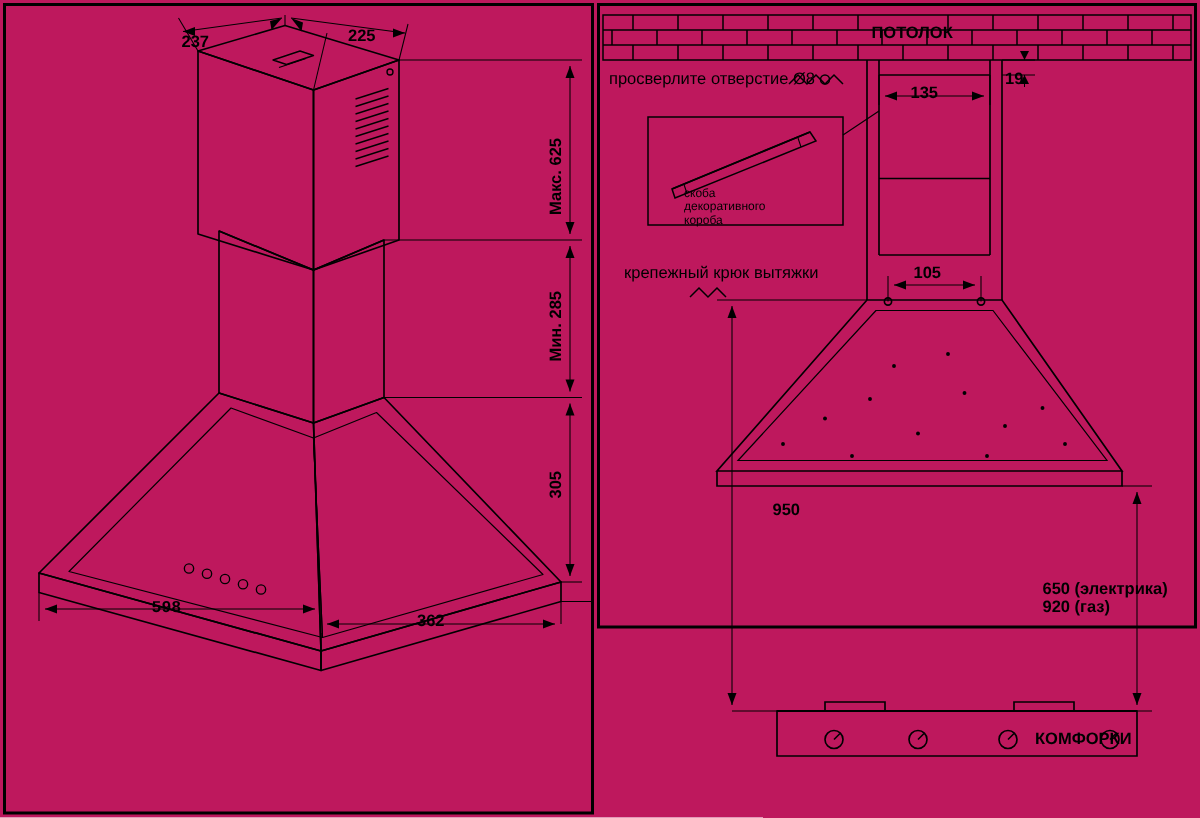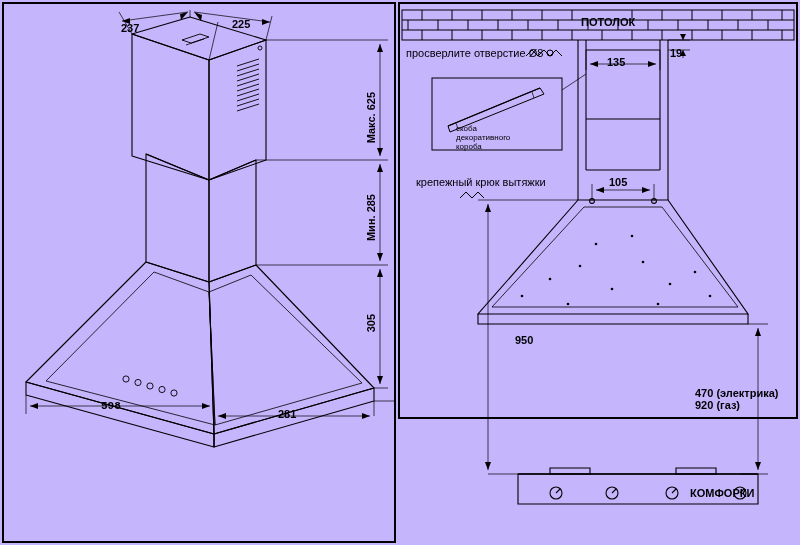--- a/index.html
+++ b/index.html
@@ -1,17 +1,17 @@
 <!DOCTYPE html>
 <html><head>
 <meta charset="utf-8">
 <style>
   html,body{margin:0;padding:0;background:#ffffff;}
   body{width:800px;height:545px;font-family:"Liberation Sans",sans-serif;color:#000;}
-  #root{position:relative;width:800px;height:545px;overflow:hidden;background:#c4b5fd;}
+  #root{position:relative;width:800px;height:545px;overflow:hidden;background:#be185d;}
   .panel{position:absolute;border:2px solid #000;box-sizing:border-box;}
   #left-panel{left:2px;top:2px;width:394px;height:541px;}
   #right-panel{left:398px;top:2px;width:400px;height:417px;}
   svg{position:absolute;left:0;top:0;overflow:visible;}
   .lbl{position:absolute;font-size:11px;line-height:12px;color:#000;white-space:nowrap;}
   .lbl.b{font-weight:bold;}
   .lbl.sm{font-size:8px;line-height:9px;padding-left:16px;}
   .lbl.vert{writing-mode:vertical-rl;transform:rotate(180deg);}
 </style>
 </head>
@@ -118,21 +118,21 @@
     </svg>
 
     <div class="lbl b" style="left:117px;top:18px;">237</div>
     <div class="lbl b" style="left:228px;top:14px;">225</div>
 
     <div class="lbl b vert" style="left:361px;top:88px;">Макс. 625</div>
     <div class="lbl b vert" style="left:361px;top:190px;">Мин. 285</div>
     <div class="lbl b vert" style="left:361px;top:310px;">305</div>
 
     <div class="lbl b" style="left:97px;top:396px;font-family:Liberation Mono, monospace;">598</div>
-    <div class="lbl b" style="left:274px;top:404px;">281</div>
+    <div class="lbl b" style="left:274px;top:404px;">362</div>
   </div>
 
   <div class="panel" id="right-panel">
     <svg width="396" height="537" viewBox="0 0 396 537">
 
       <g stroke="#000" stroke-width="1" fill="none">
         <rect x="2" y="6" width="392" height="30"></rect>
         <path d="M2,16 L394,16"></path>
         <path d="M2,26 L394,26"></path>
 
@@ -294,19 +294,19 @@
     <div class="lbl sm" style="left:40px;top:129px;">декоративного</div>
     <div class="lbl sm" style="left:40px;top:138px;">короба</div>
 
     <div class="lbl" style="left:16px;top:172px;">крепежный крюк вытяжки</div>
 
     <div class="lbl b" style="left:270px;top:43px;">19</div>
     <div class="lbl b" style="left:207px;top:52px;">135</div>
     <div class="lbl b" style="left:209px;top:172px;">105</div>
     <div class="lbl b" style="left:70px;top:330px;padding-left:45px;">950</div>
 
-    <div class="lbl b" style="left:295px;top:383px;">470 (электрика)</div>
+    <div class="lbl b" style="left:295px;top:383px;">650 (электрика)</div>
     <div class="lbl b" style="left:295px;top:395px;">920 (газ)</div>
 
     <div class="lbl b" style="left:290px;top:483px;">КОМФОРКИ</div>
   </div>
 
 </div>
 
 </body></html>

